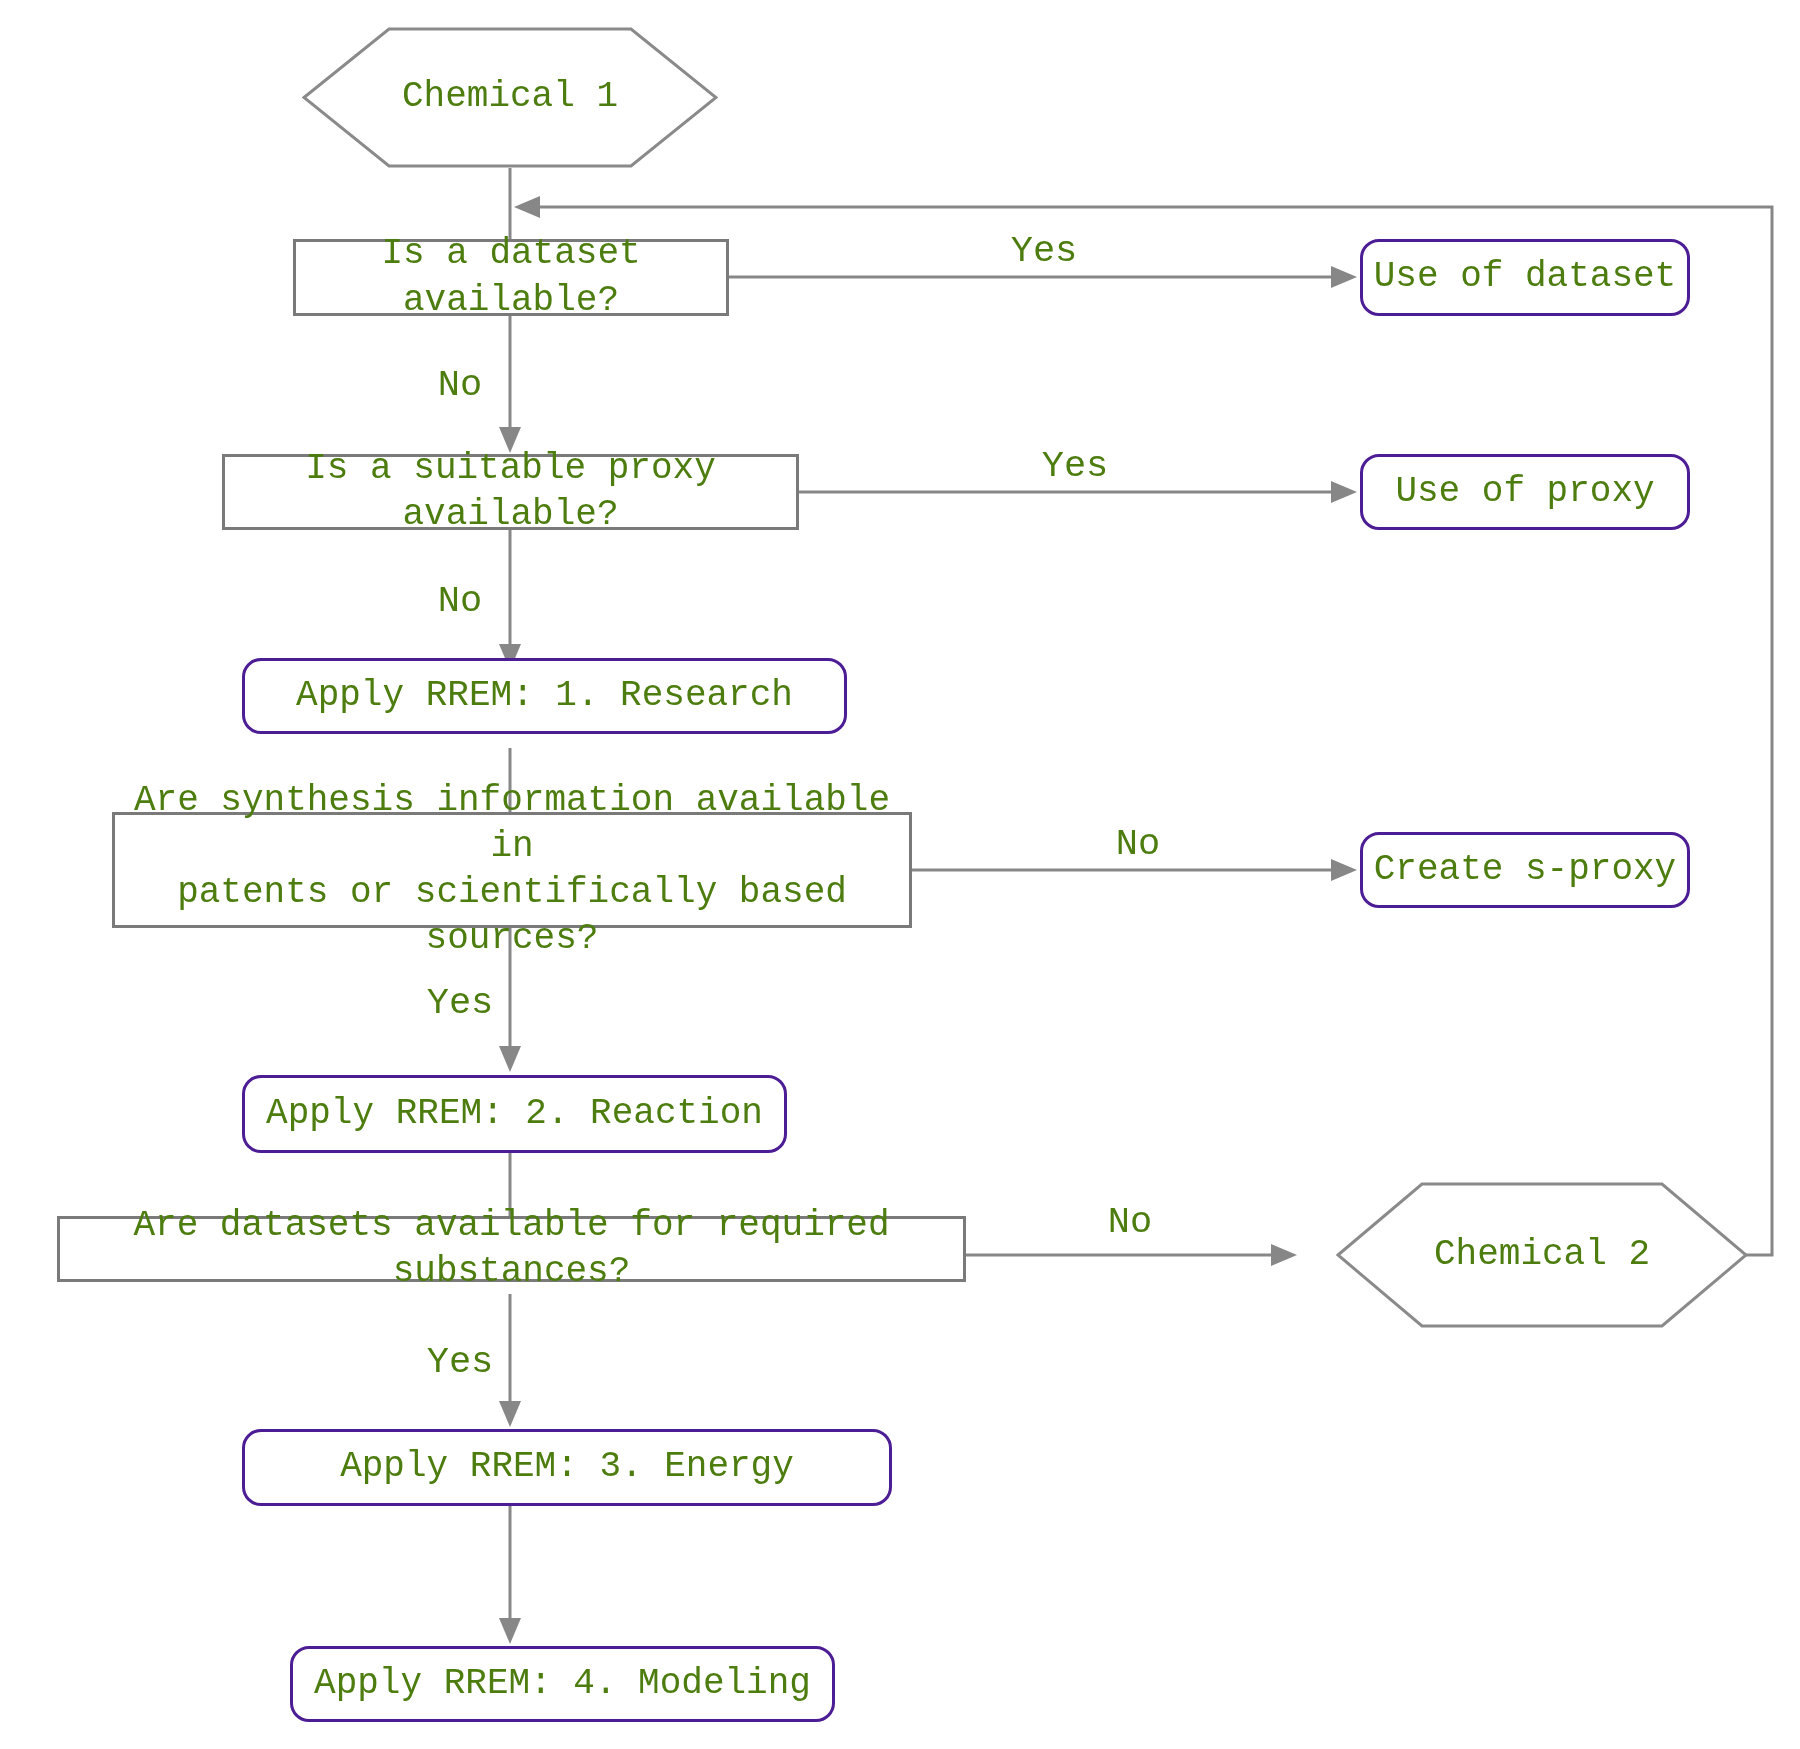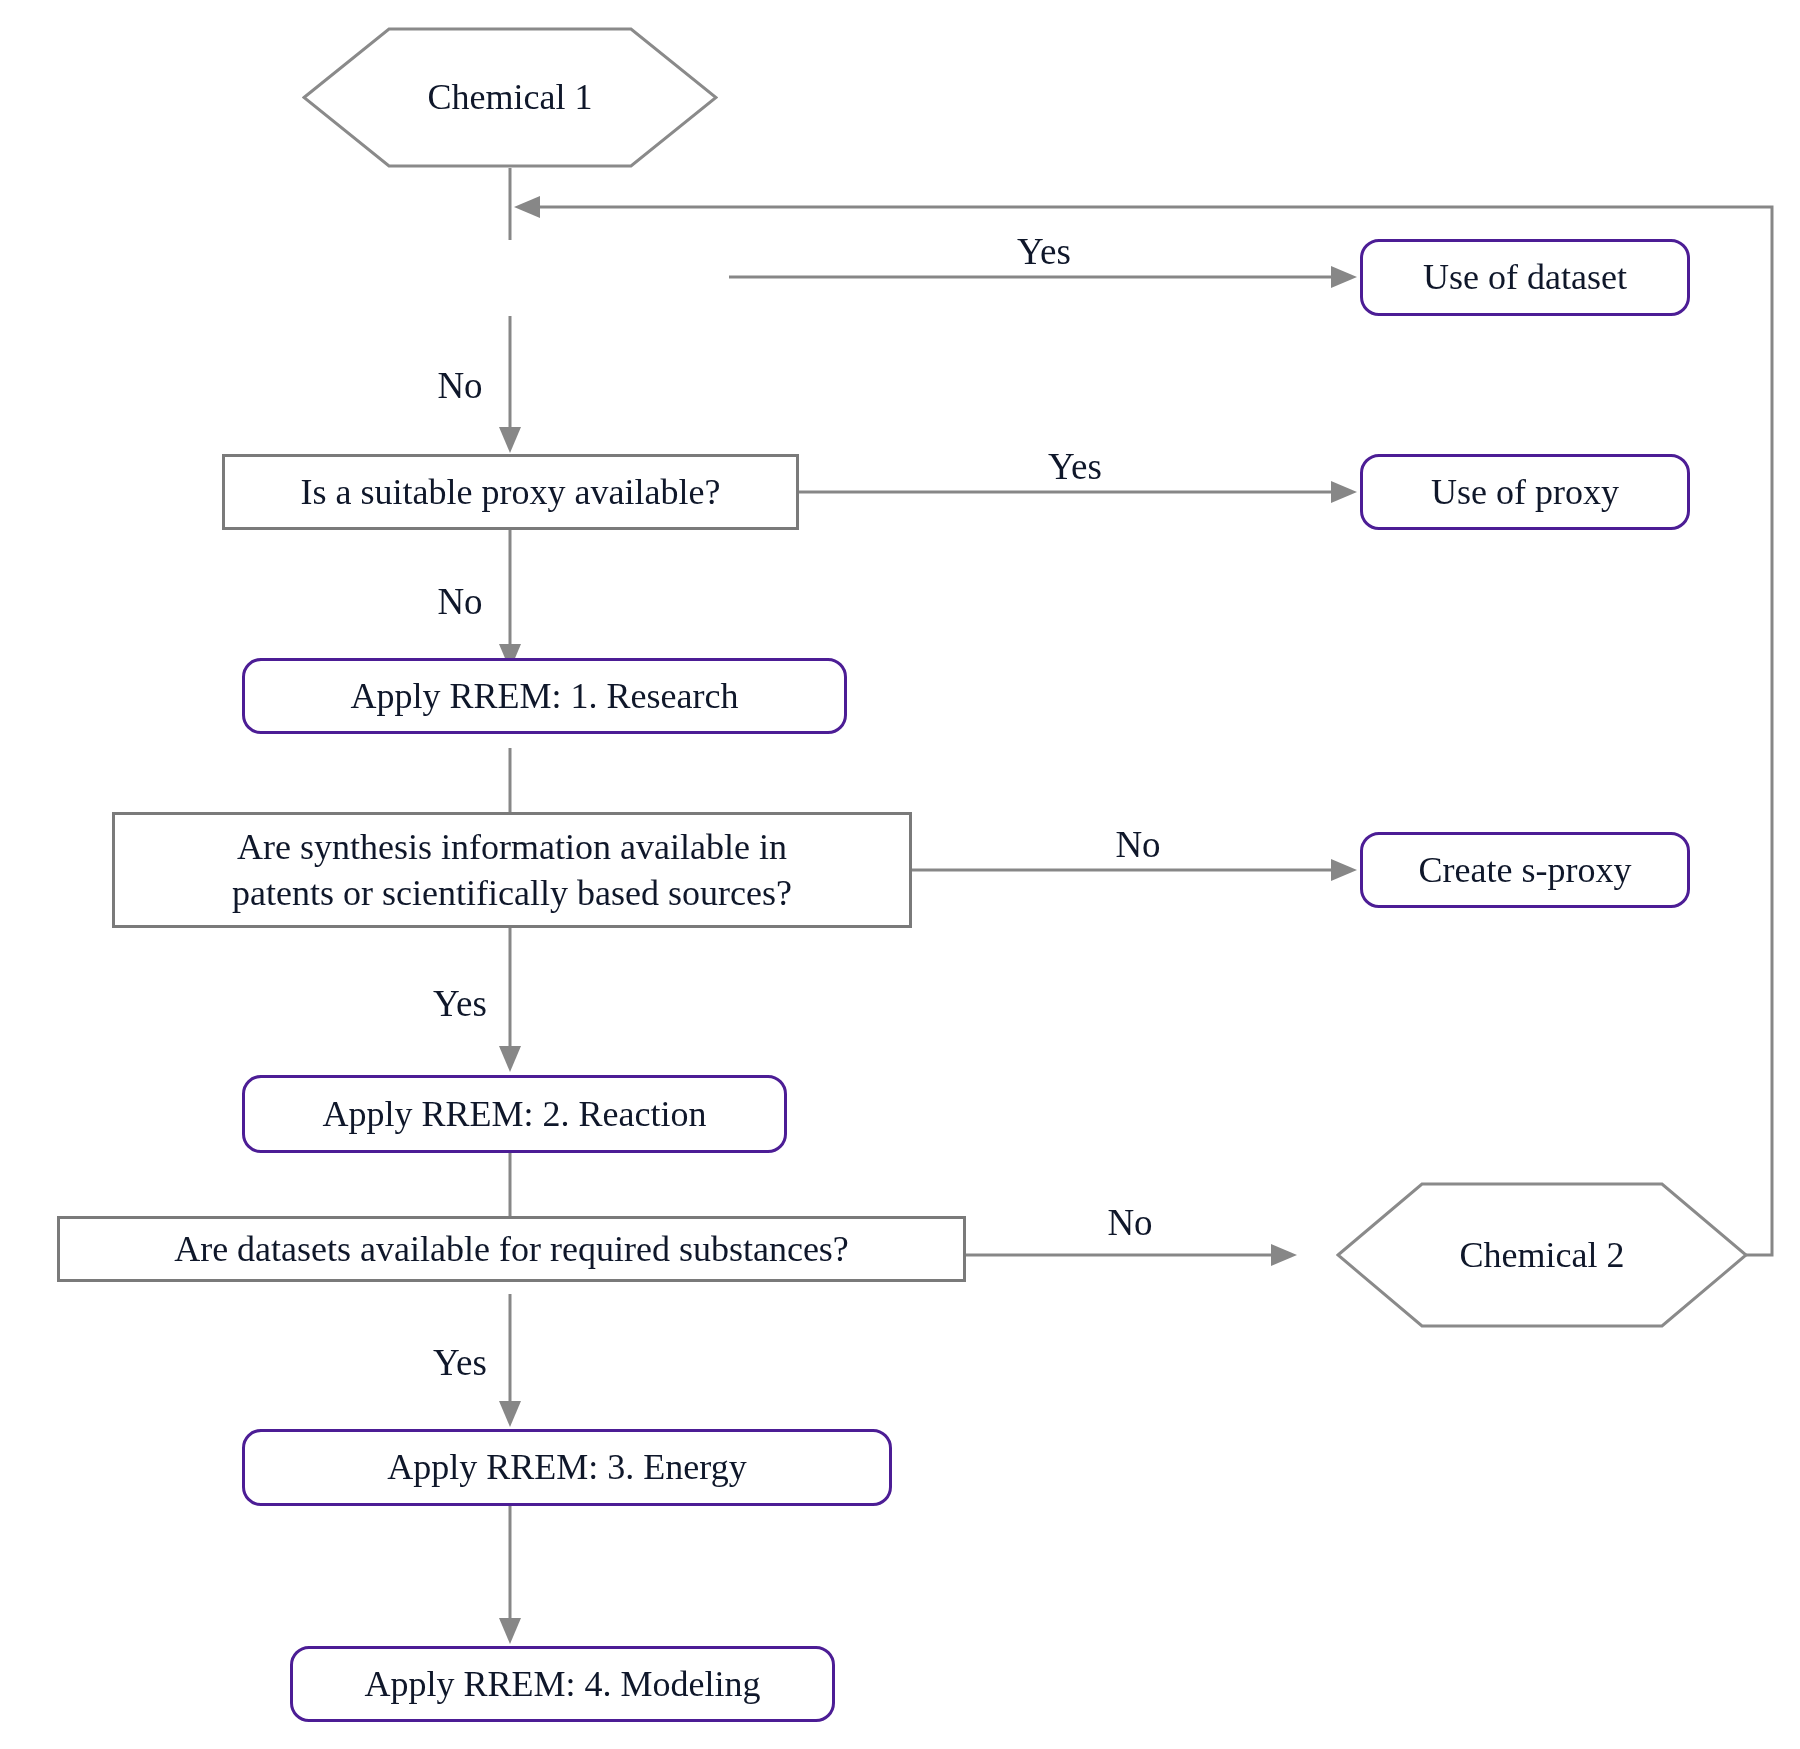--- a/index.html
+++ b/index.html
@@ -1,21 +1,21 @@
 <!DOCTYPE html>
 <html><head>
 <meta charset="utf-8">
 <style>
   html,body{margin:0;padding:0;background:#ffffff;}
   .stage{
     position:relative;
     width:1800px;height:1749px;
     background:#ffffff;
-    font-family:Liberation Serif, serif;
-    color:#0f172a;
+    font-family:Liberation Mono, monospace;
+    color:#4d7c0f;
     overflow:hidden;
   }
   .wires{position:absolute;left:0;top:0;width:1800px;height:1749px;}
   .node{
     position:absolute;
     display:flex;align-items:center;justify-content:center;
     text-align:center;
     font-size:36px;line-height:1.28;
     box-sizing:border-box;
     background:#ffffff;
@@ -69,20 +69,23 @@
     </g>
   </svg>
 
   <div class="node hex" style="left:302px;top:27px;width:416px;height:141px;">
     <svg width="416" height="141" viewBox="0 0 416 141" xmlns="http://www.w3.org/2000/svg">
       <polygon points="2,70.5 87,2 329,2 414,70.5 329,139 87,139" fill="#ffffff" stroke="#8a8a8a" stroke-width="3"></polygon>
     </svg>
     <span class="lbl">Chemical 1</span>
   </div>
 
+  <div class="node rect" style="left:293px;top:239px;width:436px;height:77px;">
+    <span>Is a dataset available?</span>
+  </div>
 
   <div class="node round" style="left:1360px;top:239px;width:330px;height:77px;">
     <span>Use of dataset</span>
   </div>
 
   <div class="node rect" style="left:222px;top:454px;width:577px;height:76px;">
     <span>Is a suitable proxy available?</span>
   </div>
 
   <div class="node round" style="left:1360px;top:454px;width:330px;height:76px;">

